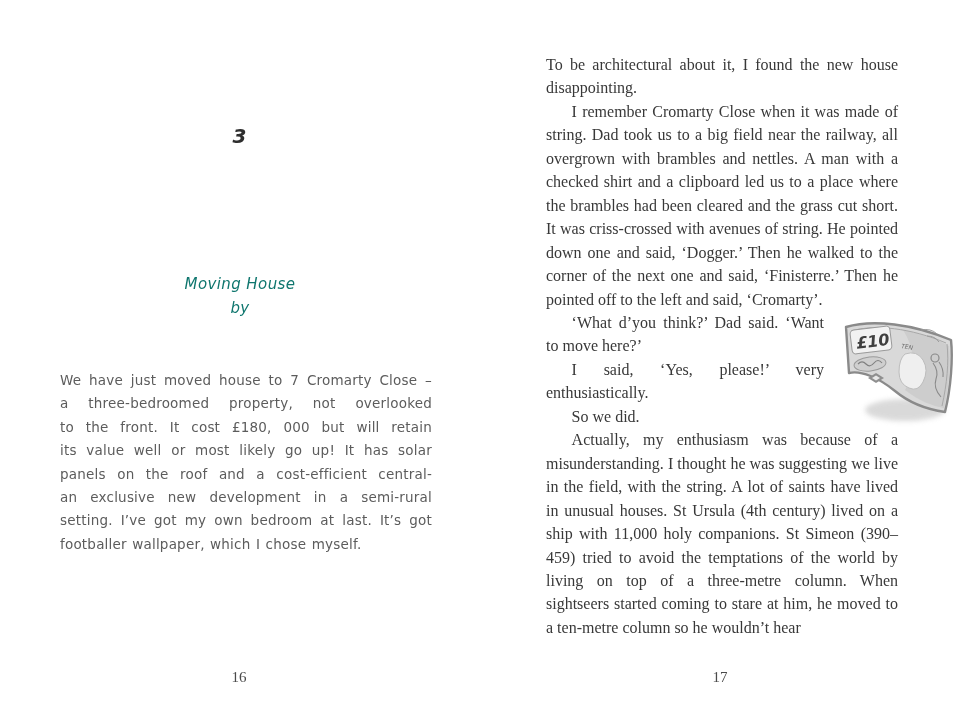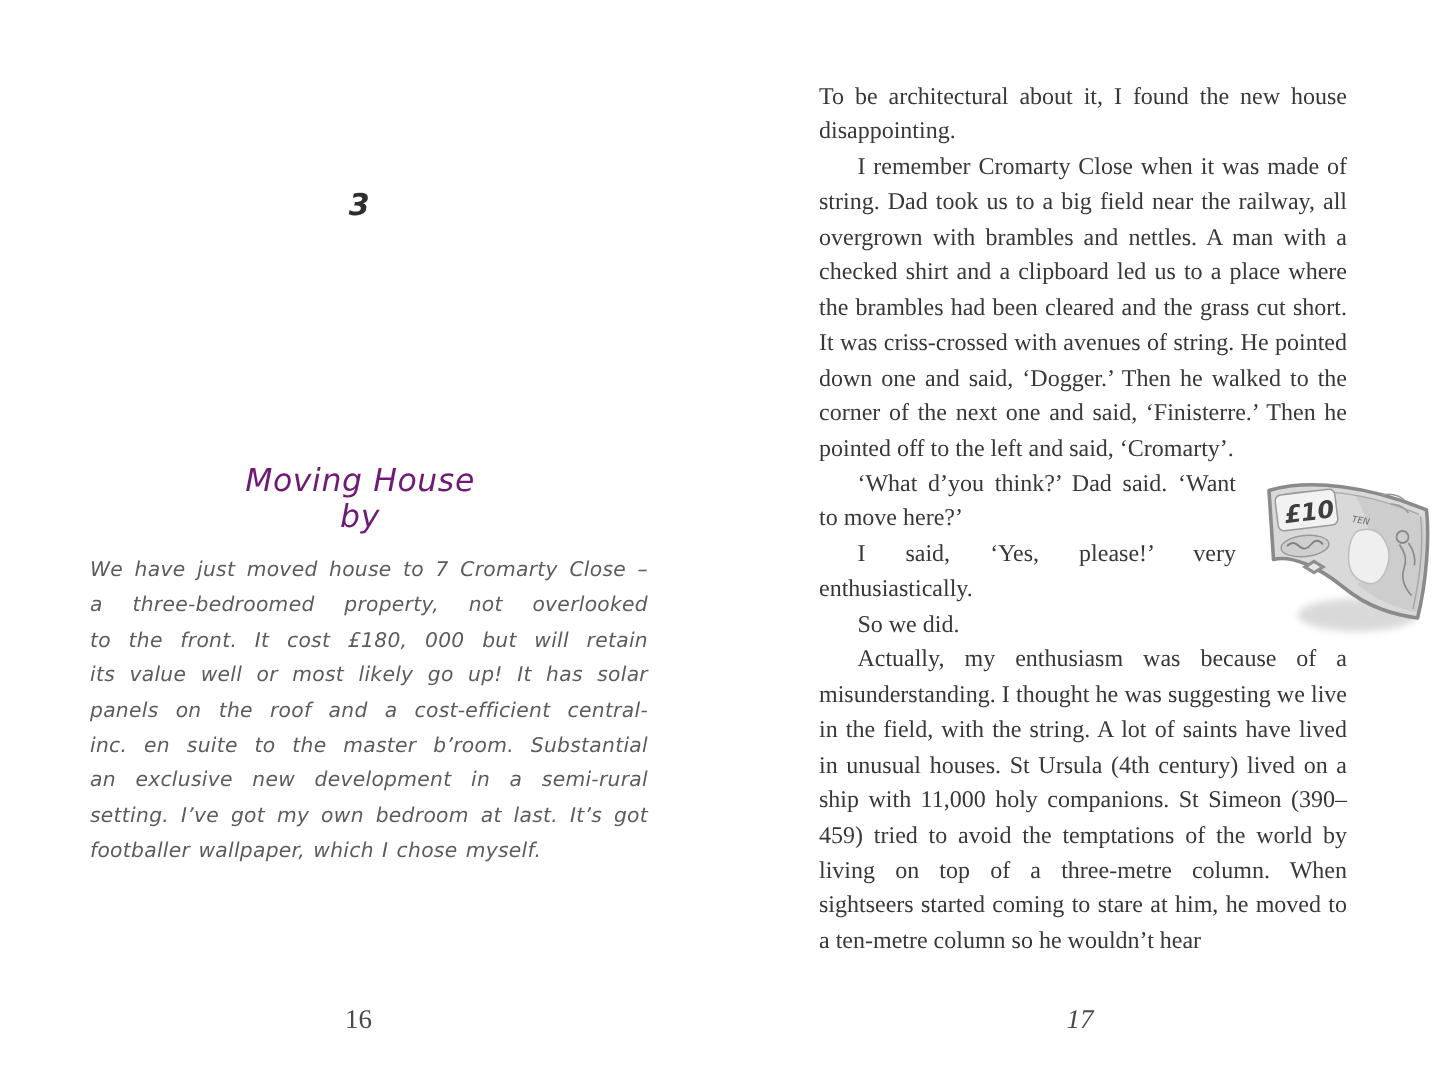--- a/index.html
+++ b/index.html
@@ -9,45 +9,45 @@
   }
   
   .chapter-number{
     position:absolute;left:60px;top:124px;width:360px;text-align:center;
     font-family:"DejaVu Sans",sans-serif;font-style:italic;font-weight:600;
     font-size:20px;color:#2e2e2e;letter-spacing:1px;
   }
   .title-block{
     position:absolute;left:52px;top:272px;width:376px;text-align:center;
     font-family:"DejaVu Sans",sans-serif;font-style:italic;
-    font-size:21px;line-height:24px;color:#701a75;letter-spacing:.4px;margin-top:36px;
+    font-size:15px;line-height:24px;color:#0f766e;letter-spacing:.4px;
   }
   .essay{
     position:absolute;left:60px;top:369px;width:372px;
-    font-family:"DejaVu Sans",sans-serif;font-style:italic;
+    font-family:"DejaVu Sans",sans-serif;
     font-size:13.5px;line-height:23.4px;color:#5c5c5c;
     letter-spacing:.2px;word-spacing:1px;
   }
   .hw-line{text-align:justify;text-align-last:justify;}
   .essay .hw-line:last-child{text-align-last:left;}
   
   .right-text{
     position:absolute;left:546px;top:53px;width:352px;
     font-size:16px;line-height:23.45px;text-align:justify;color:#383838;
   }
   .para{margin:0;padding:0;}
   .para.indent{text-indent:1.6em;}
   .para.narrow{margin-right:74px;}
   
   .page-number{
-    position:absolute;top:669px;font-size:18px;color:#4a4a4a;text-align:center;
+    position:absolute;top:669px;font-size:15px;color:#4a4a4a;text-align:center;
     font-family:"Liberation Serif",serif;
   }
   .pn-left{left:0;width:478px;}
-  .pn-right{left:480px;width:480px;font-style:italic;}
+  .pn-right{left:480px;width:480px;}
   
   .banknote{position:absolute;left:843px;top:318px;width:114px;height:112px;}
 </style>
 </head>
 <body>
 
 <div class="spread">
 
   <div>
     <div class="chapter-number">3</div>
@@ -56,21 +56,20 @@
       <div>Moving House</div>
       <div>by</div>
     </div>
 
     <div class="essay">
         <div class="hw-line">We have just moved house to 7 Cromarty Close –</div>
         <div class="hw-line">a three-bedroomed property, not overlooked</div>
         <div class="hw-line">to the front. It cost £180, 000 but will retain</div>
         <div class="hw-line">its value well or most likely go up! It has solar</div>
         <div class="hw-line">panels on the roof and a cost-efficient central-</div>
-        <div class="hw-line">inc. en suite to the master b’room. Substantial</div>
         <div class="hw-line">an exclusive new development in a semi-rural</div>
         <div class="hw-line">setting. I’ve got my own bedroom at last. It’s got</div>
         <div class="hw-line">footballer wallpaper, which I chose myself.</div>
       </div>
 
     <div class="page-number pn-left">16</div>
   </div>
 
   <div>
     <div class="right-text">

